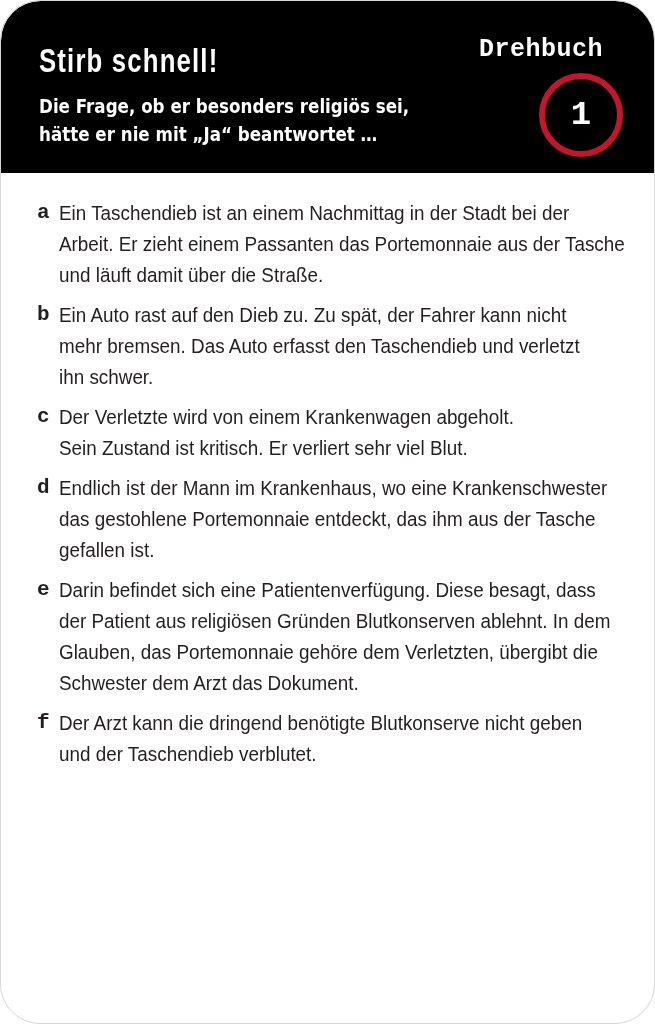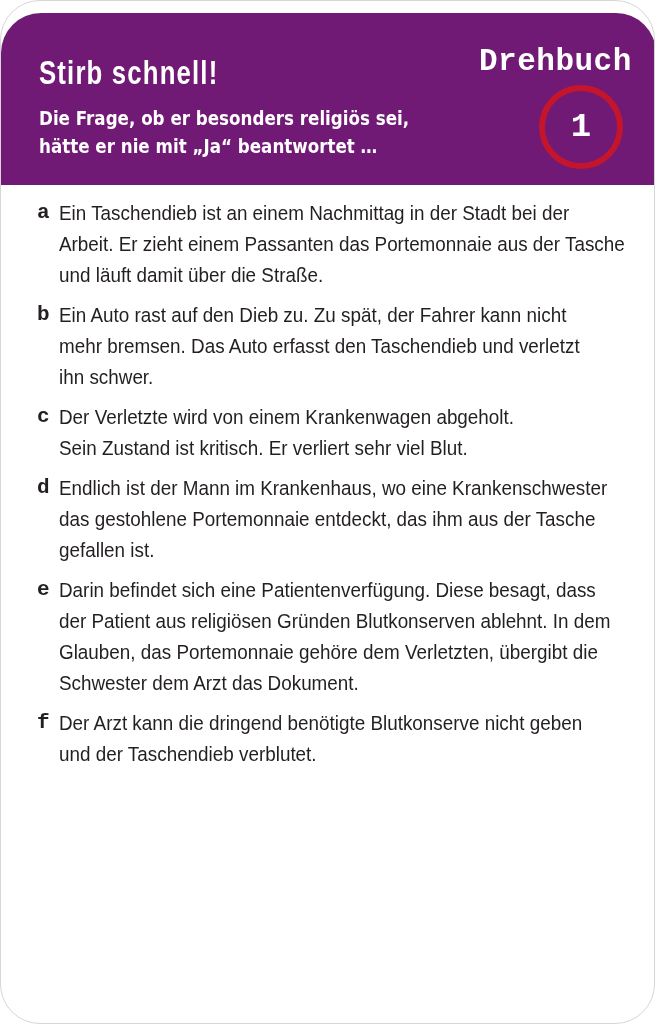--- a/index.html
+++ b/index.html
@@ -6,22 +6,22 @@
     body { width: 655px; height: 1024px; position: relative; overflow: hidden; }
     .card {
       position: absolute; left: 0; top: 0; width: 655px; height: 1024px;
       background: #ffffff;
       border-radius: 40px;
       overflow: hidden;
       box-sizing: border-box;
       border: 1px solid #d6d6d6;
     }
     .header {
-      position: absolute; left: 0; top: 12px; width: 655px; height: 172px;
-      background: #701a75;
+      position: absolute; left: 0; top: 0; width: 655px; height: 172px;
+      background: #000000;
       border-top-left-radius: 40px; border-top-right-radius: 40px;
     }
     .title {
       position: absolute; left: 38px; top: 40px;
       font-family: "Liberation Sans", sans-serif;
       font-weight: bold; font-size: 33px; color: #ffffff;
       transform: scaleX(0.78); transform-origin: left center;
       letter-spacing: 1.5px;
       line-height: 40px; white-space: nowrap;
     }
@@ -29,21 +29,21 @@
       position: absolute; left: 38px; top: 91px;
       font-family: "DejaVu Sans", sans-serif;
       font-weight: bold; font-size: 19px; color: #ffffff;
       line-height: 28px; white-space: nowrap;
       transform: scaleX(0.88); transform-origin: left top;
     }
     .subtitle div { white-space: nowrap; }
     .script-label {
       position: absolute; left: 478px; top: 34px;
       font-family: "Liberation Mono", monospace;
-      font-weight: bold; font-size: 31px; color: #ffffff;
+      font-weight: bold; font-size: 25px; color: #ffffff;
       letter-spacing: 0.5px; line-height: 30px;
     }
     .badge {
       position: absolute; left: 538px; top: 72px;
       width: 72px; height: 72px; border-radius: 50%;
       border: 6px solid #c4152c;
       box-sizing: content-box;
       display: flex; align-items: center; justify-content: center;
     }
     .badge-num {

